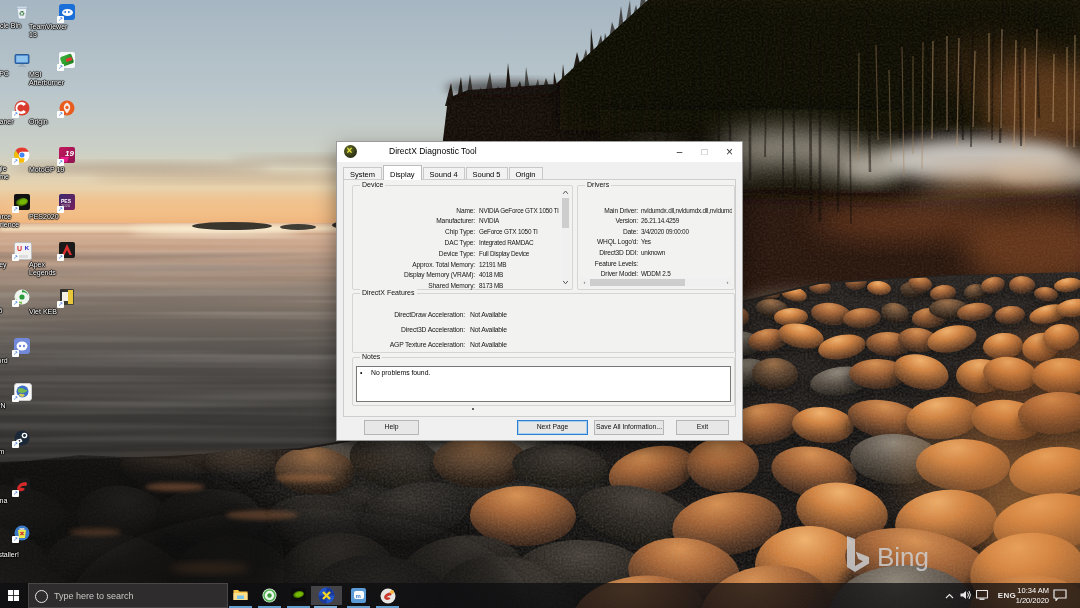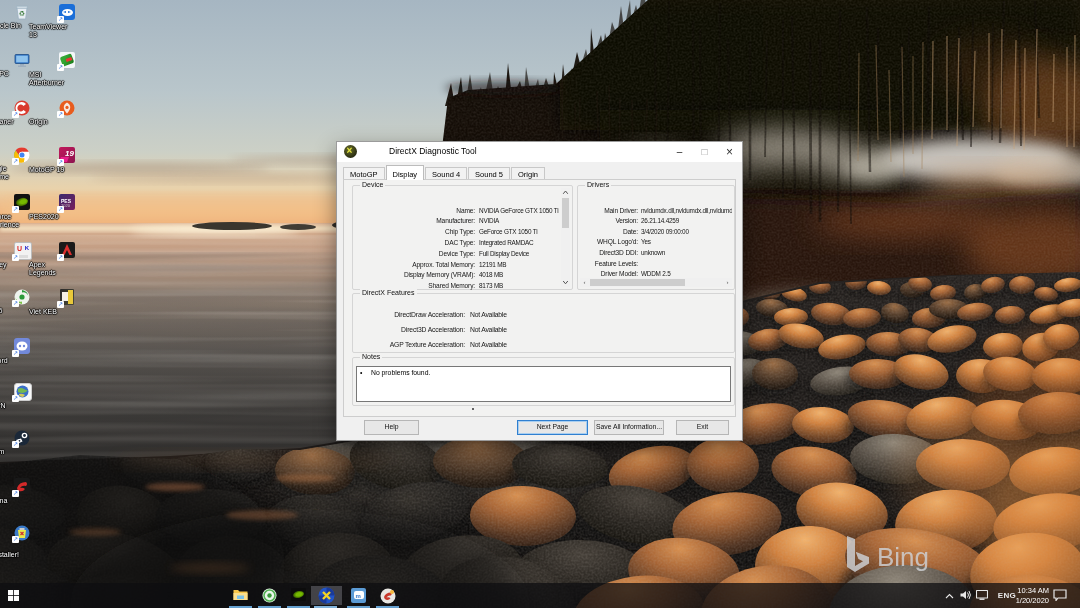--- a/index.html
+++ b/index.html
@@ -695,21 +695,21 @@
 </style>
 <div class="dlg">
 <div class="tbar">
         <div class="dxico"></div>
         <div class="ttl">DirectX Diagnostic Tool</div>
         <div class="wbtn" style="right:50px;">–</div>
         <div class="wbtn" style="right:25px;color:#999;">□</div>
         <div class="wbtn" style="right:0;font-size:12px;color:#333;">×</div>
       </div>
 <div class="tabrow">
-        <div class="tab">MotoGP</div>
+        <div class="tab">System</div>
         <div class="tab act">Display</div>
         <div class="tab">Sound 4</div>
         <div class="tab">Sound 5</div>
         <div class="tab">Origin</div>
       </div>
 <div class="page">
 <div class="grp" style="left:8px;top:5px;width:219px;height:103px;">
           <div class="glab">Device</div>
 <div class="flab" style="right:97px;top:20.5px;left:2px;font-size:6.6px;">Name:</div>
 <div class="fval" style="left:126px;top:20.5px;font-size:6.4px;">NVIDIA GeForce GTX 1050 Ti</div>
@@ -795,20 +795,24 @@
 .trit{position:absolute;top:6px;font-size:9px;color:#e8e8e8;}
 #clock{position:absolute;right:31px;top:3px;width:42px;text-align:right;font-size:7.5px;line-height:9.5px;color:#fff;}
 </style>
 <div id="taskbar">
 <svg id="tb-start" viewBox="0 0 11 11">
         <rect x="0" y="0" width="5.1" height="5.1" fill="#fdfdfd"></rect>
         <rect x="5.9" y="0" width="5.1" height="5.1" fill="#fdfdfd"></rect>
         <rect x="0" y="5.9" width="5.1" height="5.1" fill="#fdfdfd"></rect>
         <rect x="5.9" y="5.9" width="5.1" height="5.1" fill="#fdfdfd"></rect>
       </svg>
+<div id="tb-search">
+        <div class="circ"></div>
+        <div class="stxt">Type here to search</div>
+      </div>
 <div class="tbic" style="left:226px;">
         <svg width="15" height="13">
           <path d="M0.5 2 L5 2 L6.5 3.5 L14.5 3.5 L14.5 12 L0.5 12 Z" fill="#f7c64a"></path>
           <path d="M0.5 5 L14.5 5 L14.5 12 L0.5 12 Z" fill="#fbdf8e"></path>
           <rect x="4" y="7.5" width="7" height="3.5" fill="#7ec3e8"></rect>
         </svg>
         <div class="u"></div>
       </div>
 <div class="tbic" style="left:255px;">
         <svg width="15" height="15">

